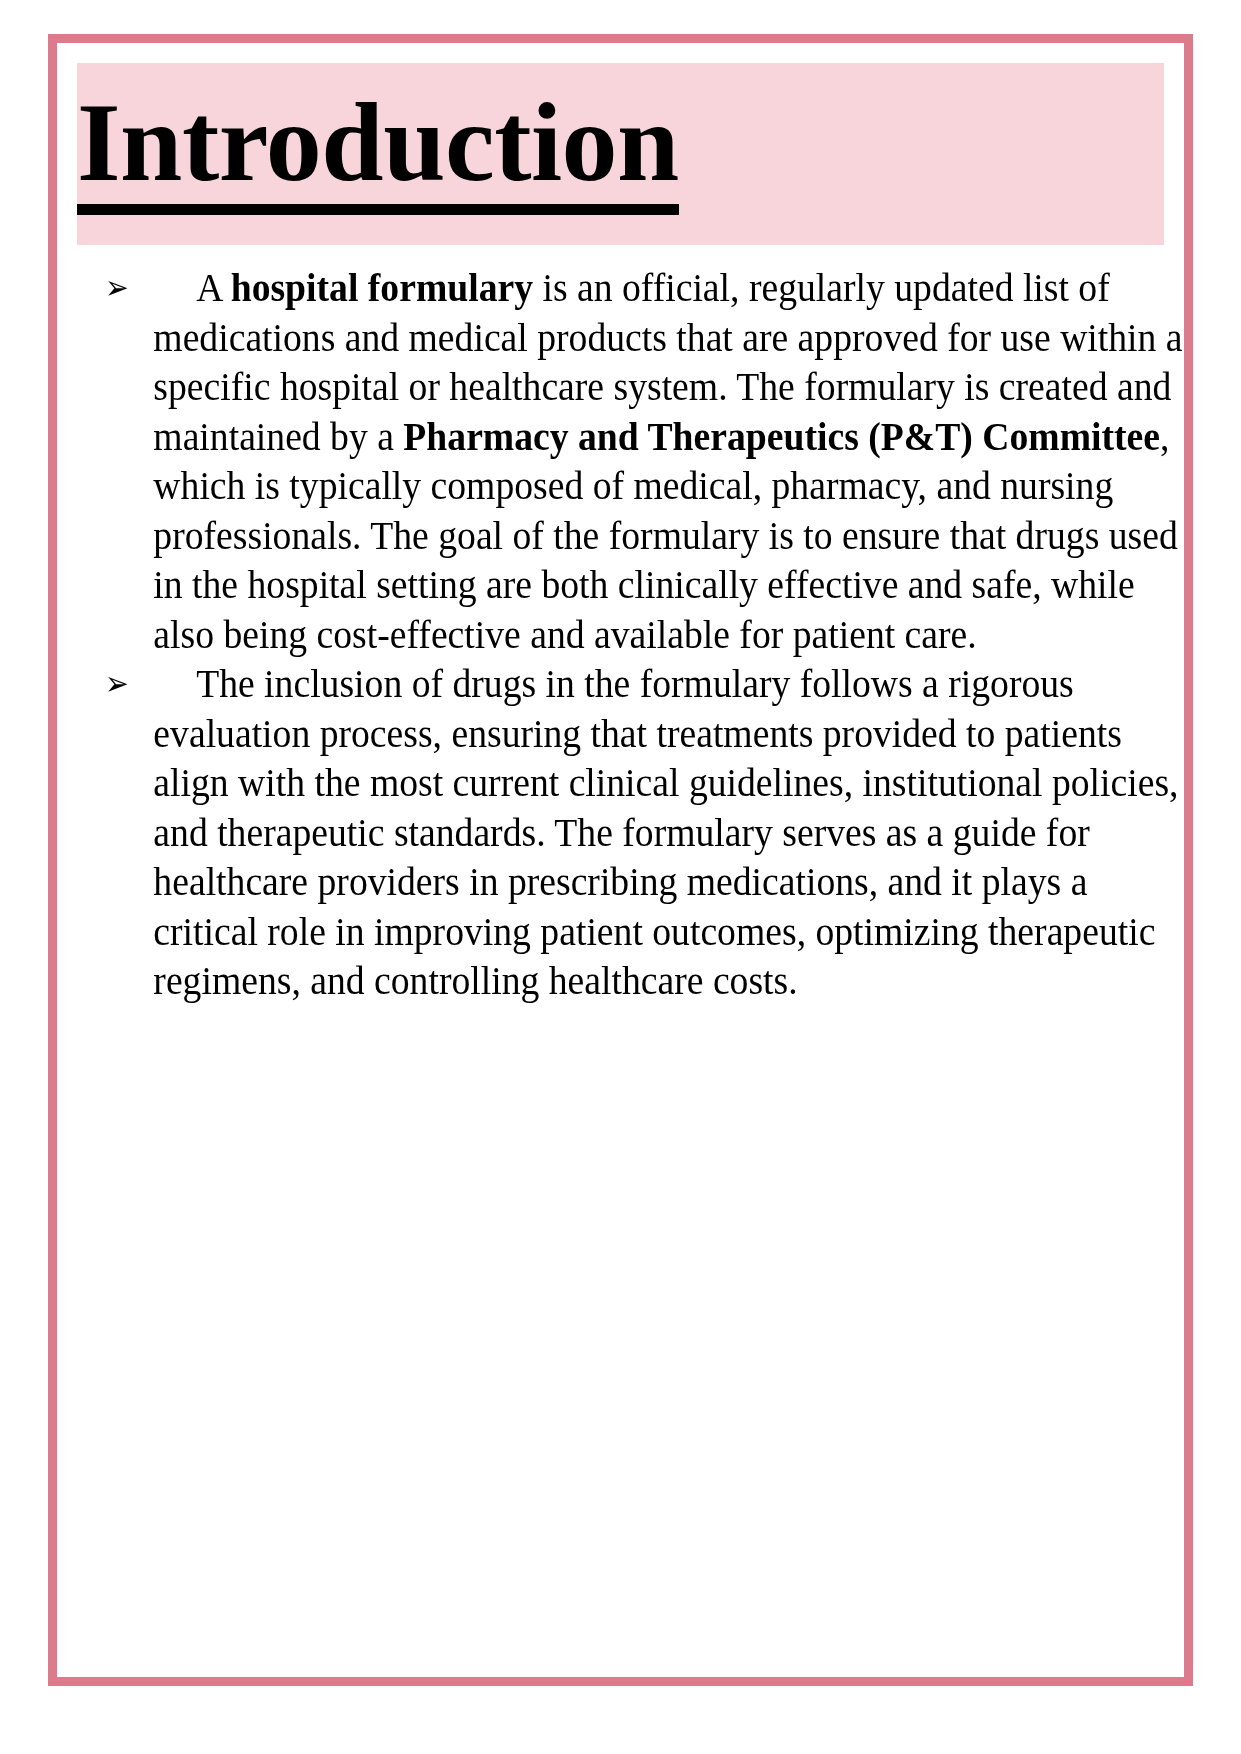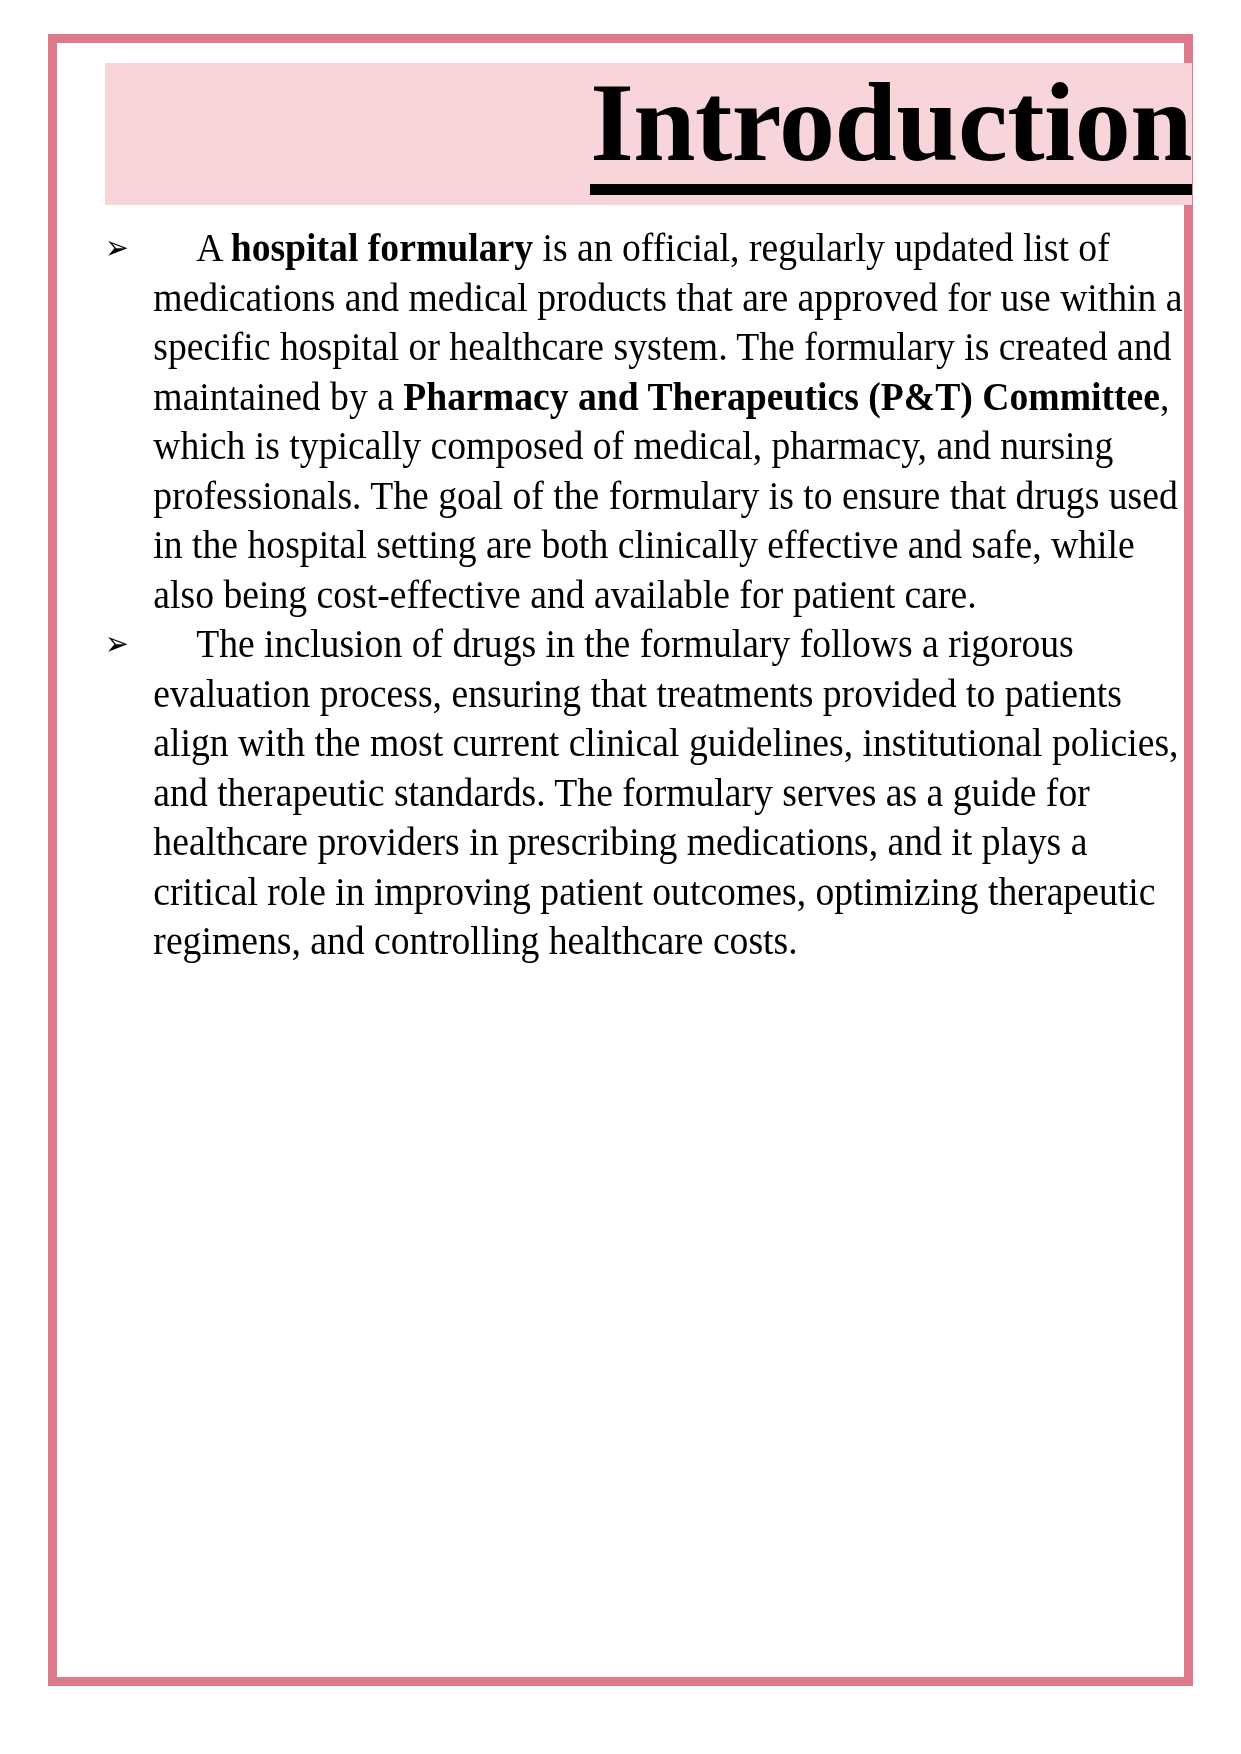--- a/index.html
+++ b/index.html
@@ -31,26 +31,25 @@
     position: absolute;
     left: 0; top: 0; right: 0; bottom: 0;
     padding: 20px 20px 0 20px;
     box-sizing: border-box;
   }
 
   
   #title-band {
     background: #f8d5db;
     width: 100%;
-    height: 142px;
+    height: 182px;
     display: flex;
     align-items: center;
-    justify-content: flex-end;
+    justify-content: flex-start;
     box-sizing: border-box;
-    margin-left: 28px;
   }
 
   #title-text {
     font-family: "Liberation Serif", "DejaVu Serif", serif;
     font-weight: 700;
     font-size: 112px;
     line-height: 1.0;
     color: #000000;
     letter-spacing: -0.5px;
     text-align: center;

